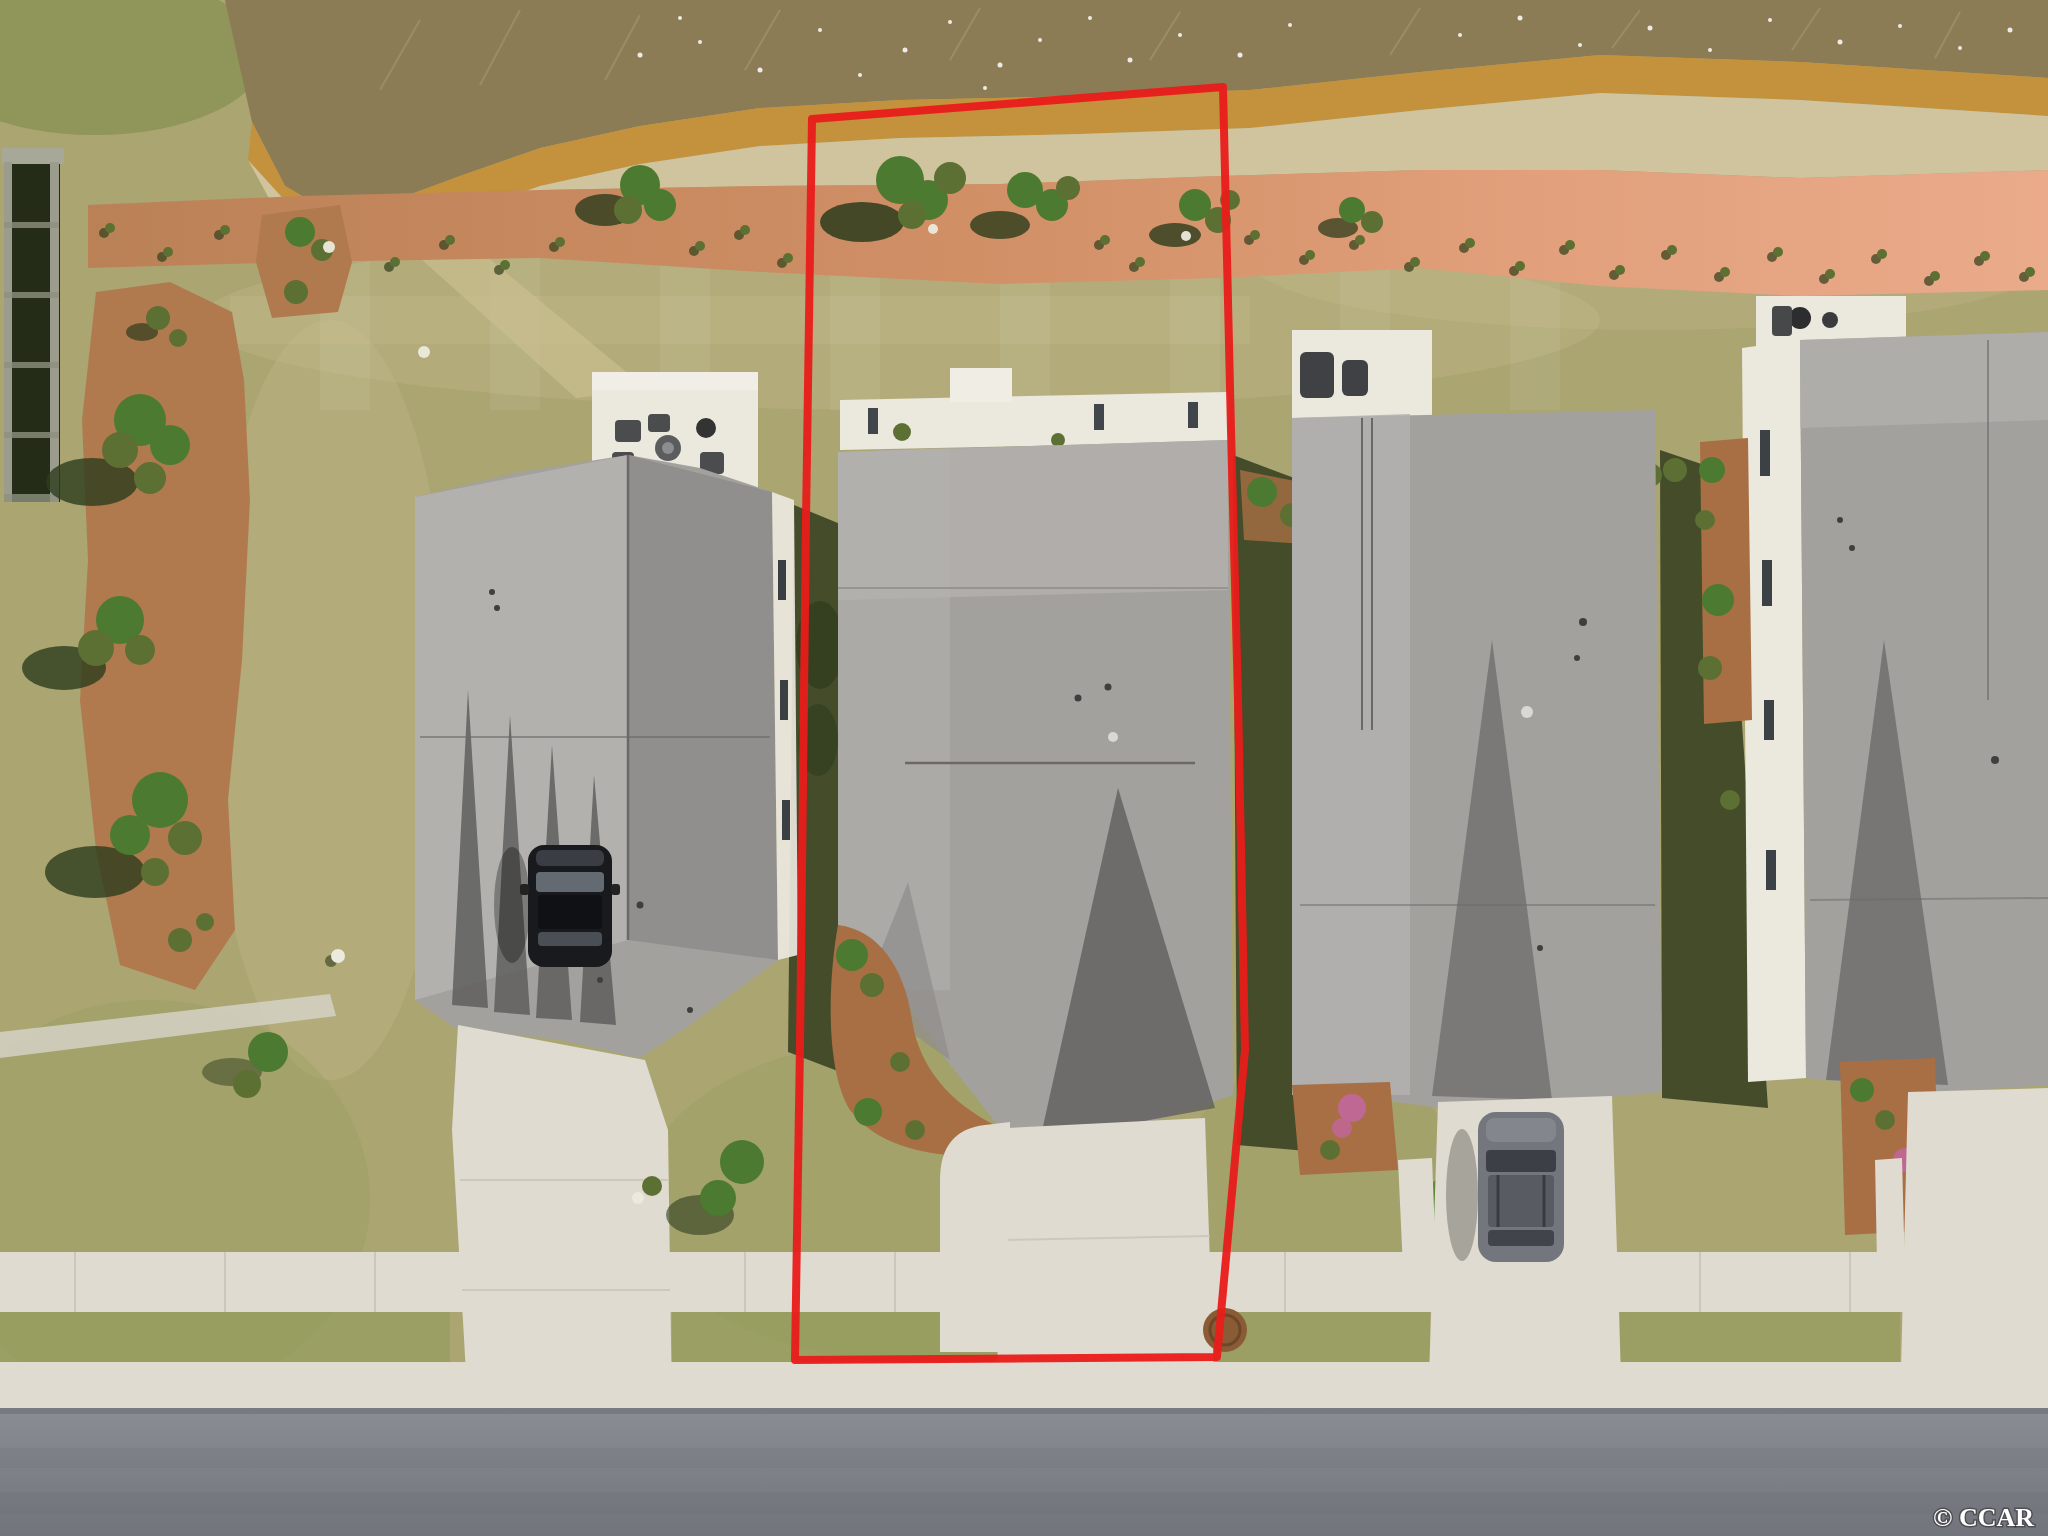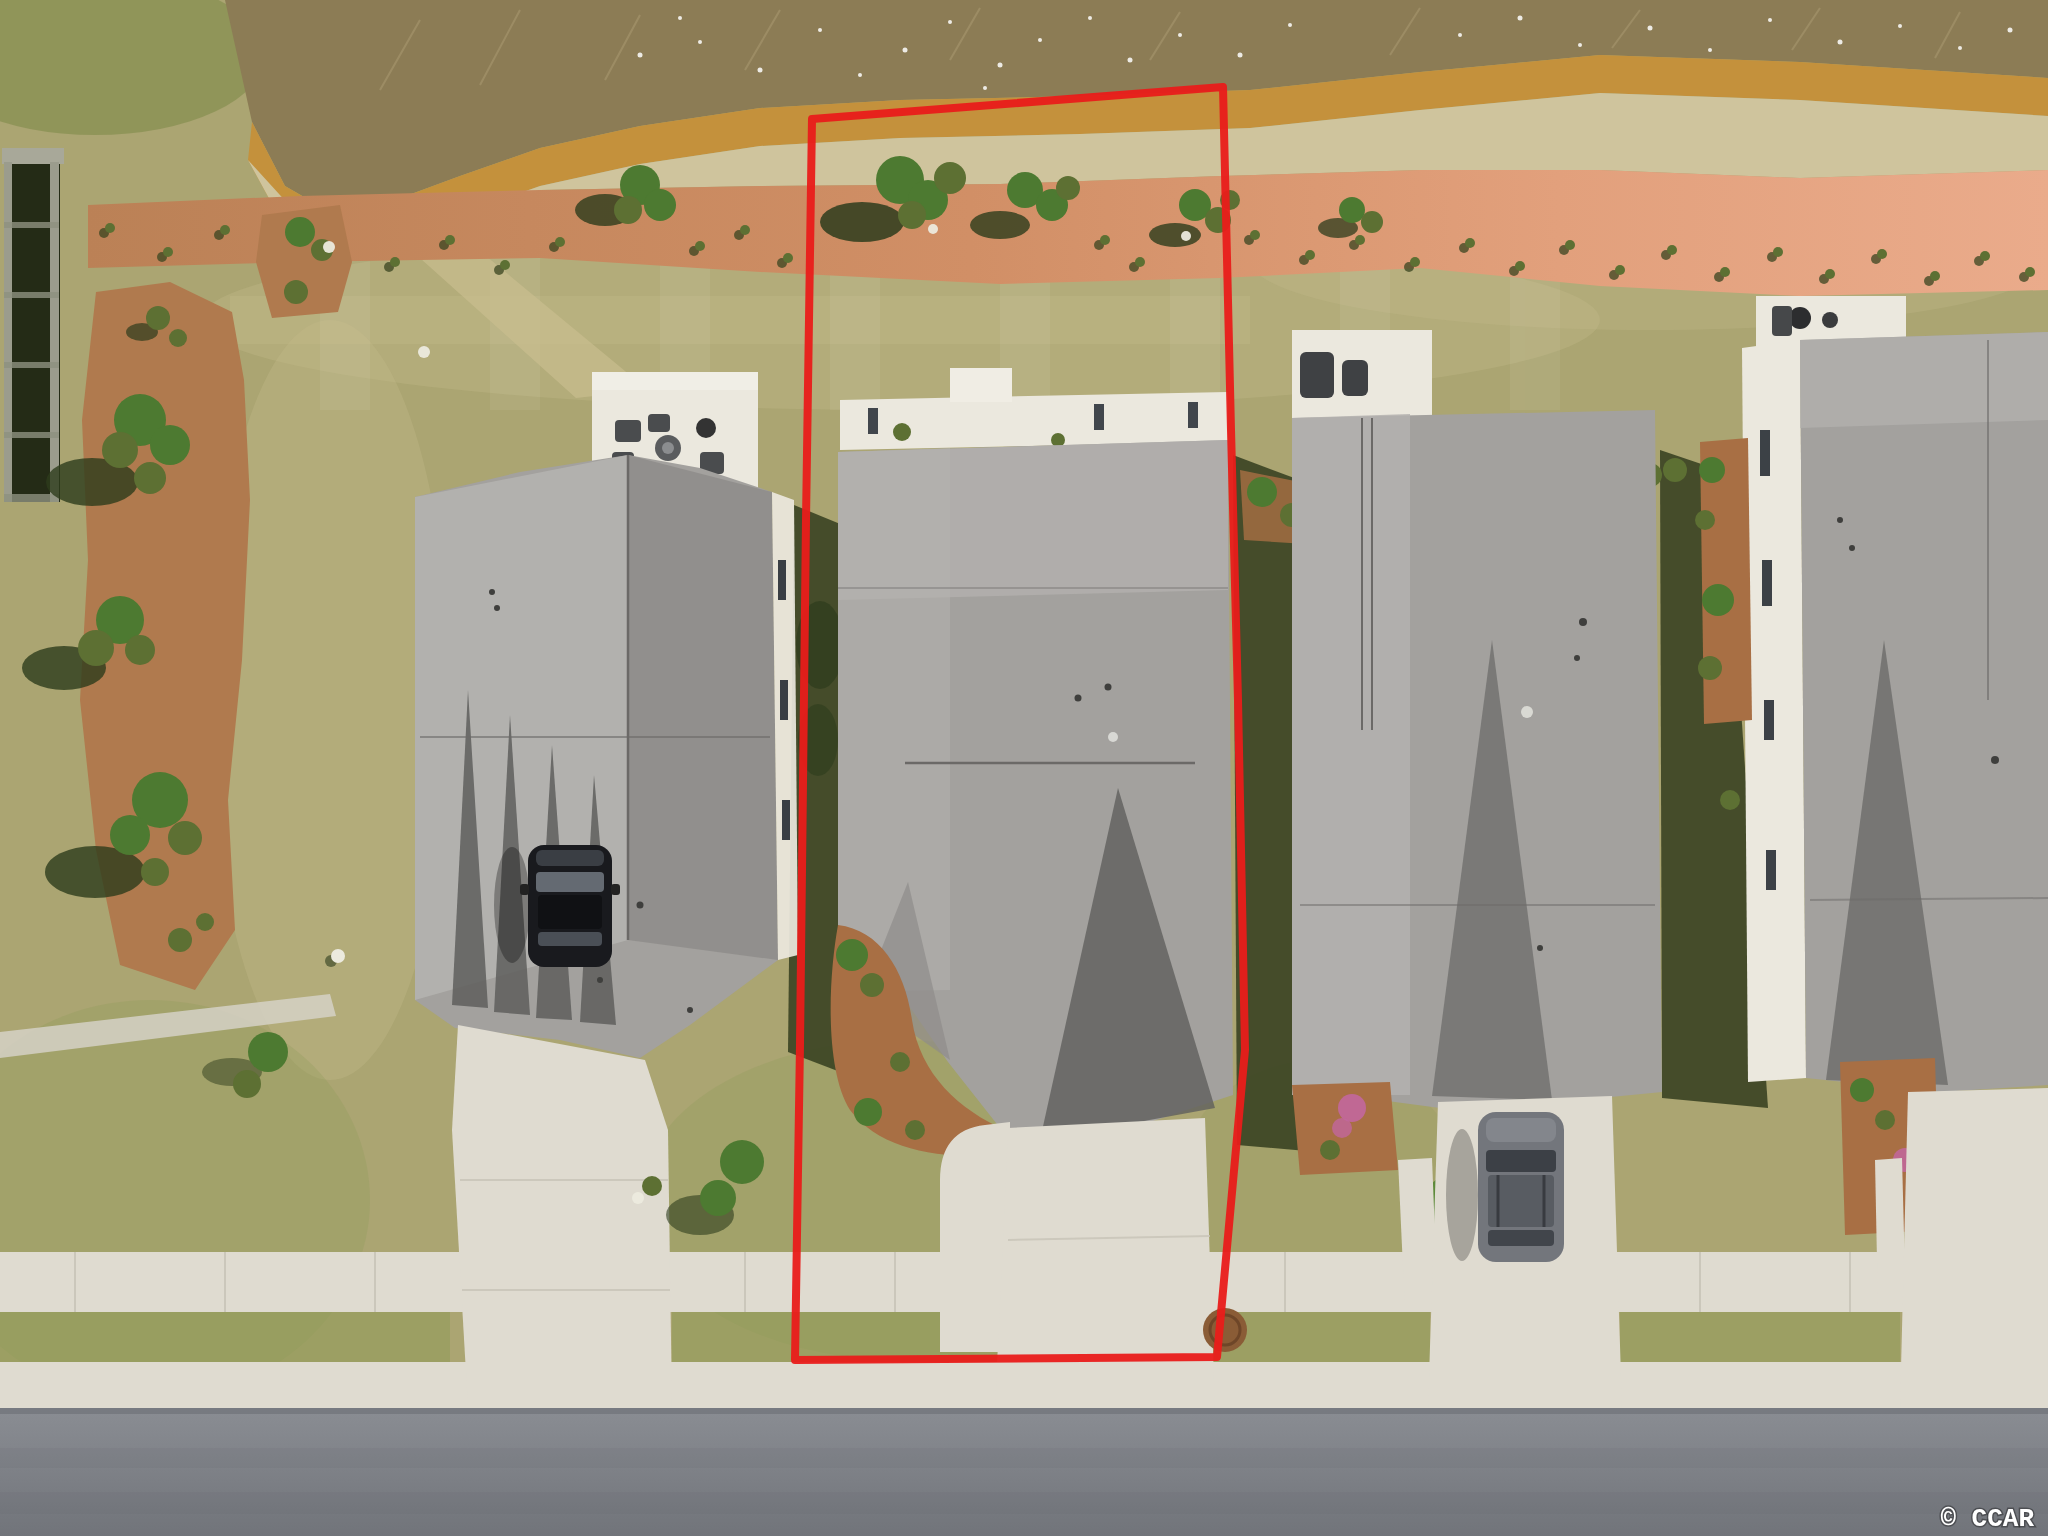--- a/index.html
+++ b/index.html
@@ -1,17 +1,17 @@
 <!DOCTYPE html>
 <html style="--water: #8c7c55; --ripple: #b6a57c; --bank: #c4913c; --shore: #cfc49d; --mulch-left: #b07a4e; --mulch-mid: #d18f66; --mulch-right: #eaab8b; --grass: #aba572; --grass-light: #c4b98a; --grass-green: #8f9b58; --grass-dark: #7f8a4a; --roof: #a3a19e; --roof-light: #b4b2af; --roof-dark: #8e8c8a; --roof-plane: #5f5f5d; --ridge: #6b6967; --concrete: #dfdbd0; --wallwhite: #ebe8de; --shadow: #3a4222; --tree: #4d7a31; --tree-dark: #2d3c1c; --bush: #5d7033; --mulchbed: #a86f44; --street: #83868c; --car-black: #191a1e; --car-gray: #73767c; --manhole: #8a5c36; --pink-bloom: #c2679d; --flower-yellow: #d4b033; --watermark: #ffffff;"><head>
 <meta charset="utf-8">
 <style>
   html,body{margin:0;padding:0;background:#222;}
   .stage{position:relative;width:2048px;height:1536px;overflow:hidden;
-         font-family:Liberation Mono, monospace;}
+         font-family:Liberation Serif, serif;}
   svg{display:block;width:100%;height:100%;}
   
   .water{fill:var(--water,#8c7c55);}
   .bank{fill:var(--bank,#c4913c);}
   .shore{fill:var(--shore,#cfc49d);}
   .grass-base{fill:var(--grass,#aba572);}
   .concrete{fill:var(--concrete,#dfdbd0);}
   .wallwhite{fill:var(--wallwhite,#ebe8de);}
   .roof{fill:var(--roof,#a3a19e);}
   .roof-light{fill:var(--roof-light,#b4b2af);}

